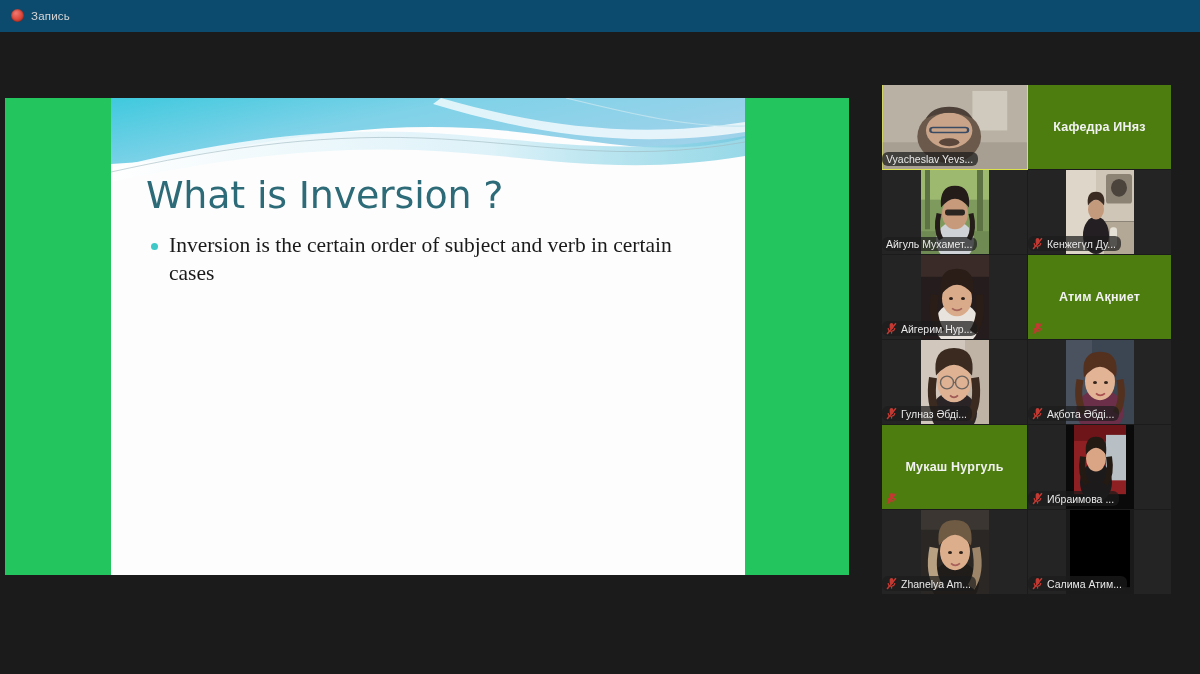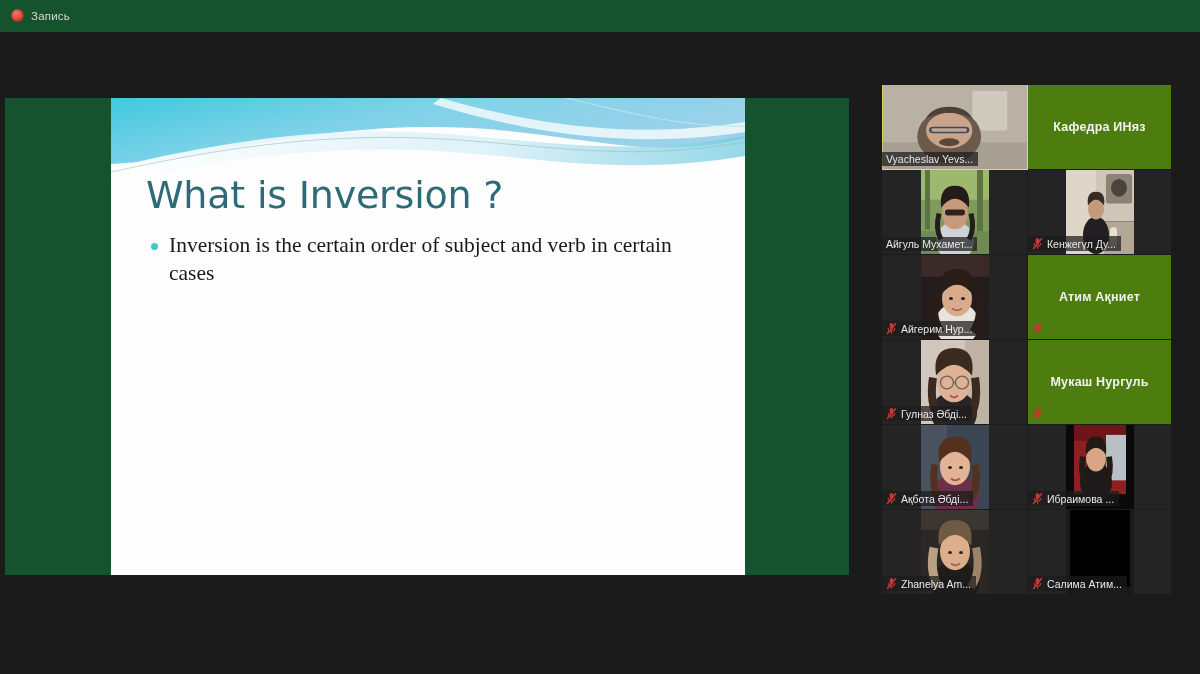--- a/index.html
+++ b/index.html
@@ -7,39 +7,39 @@
     width: 1200px; height: 674px;
     background: #1b1b1b;
     font-family: "Liberation Sans", sans-serif;
     overflow: hidden;
   }
   #app { position: relative; width: 1200px; height: 674px; background: #1b1b1b; }
 
   
   .topbar {
     position: absolute; left: 0; top: 0; width: 1200px; height: 32px;
-    background: #14532d;
+    background: #0c4a6e;
   }
   .rec-indicator {
     position: absolute; left: 11px; top: 9px;
     display: flex; align-items: center; gap: 7px;
   }
   .rec-dot {
     width: 13px; height: 13px; border-radius: 50%;
     background: radial-gradient(circle at 38% 32%, #f07a72 0%, #e04b3f 48%, #a82a20 100%);
     box-shadow: 0 0 2px rgba(0,0,0,.6) inset;
   }
   .rec-label {
     font-size: 11.5px; color: #d6d6d6; letter-spacing: .2px; white-space: nowrap;
   }
 
   
   .stage {
     position: absolute; left: 5px; top: 98px; width: 844px; height: 477px;
-    background: #14532d; overflow: hidden;
+    background: #22c55e; overflow: hidden;
   }
   .slide {
     position: absolute; left: 106px; top: 0px; width: 634px; height: 477px;
     background: #fdfdfd; overflow: hidden;
   }
   .slide-wave { position: absolute; left: 0; top: 0; width: 634px; height: 92px; }
   .slide-title {
     position: absolute; left: 35px; top: 78px;
     font-size: 38px; line-height: 1.05;
     color: #2d6b78;
@@ -87,21 +87,21 @@
     position: absolute; left: 50%; top: 0; transform: translateX(-50%);
     height: 100%; width: 68px;
   }
   .tile-video.full { width: 100%; transform: translateX(-50%); }
   .tile-name-row {
     position: absolute; left: 0; bottom: 3px;
     display: flex; align-items: center; gap: 4px;
     max-width: 100%;
     padding: 1px 5px 1px 4px;
     background: rgba(28,28,28,.72);
-    border-radius: 0;
+    border-radius: 6px;
   }
   .tile-name {
     font-size: 10.5px; color: #e9e9e9; white-space: nowrap;
     overflow: hidden; text-overflow: clip;
   }
   .mic-muted { flex: 0 0 auto; width: 11px; height: 13px; display: block; }
   .tile-center-name {
     position: absolute; left: 0; right: 0; top: 50%;
     transform: translateY(-50%);
     text-align: center;
@@ -270,31 +270,20 @@
         <div class="tile-name-row">
         <svg class="mic-muted" viewBox="0 0 12 14">
   <rect x="4" y="1" width="4" height="7" rx="2" fill="#c33a33"></rect>
   <path d="M2.4 6.4a3.6 3.6 0 0 0 7.2 0" fill="none" stroke="#c33a33" stroke-width="1.3"></path>
   <rect x="5.4" y="10" width="1.3" height="2.6" fill="#c33a33"></rect>
   <line x1="1.2" y1="13" x2="10.8" y2="1.2" stroke="#c33a33" stroke-width="1.6"></line>
 </svg>
         <span class="tile-name">Гулназ Әбді...</span>
       </div>
       </div>
-      <div class="tile dark">
-        <div class="tile-center-name">Мукаш Нургуль</div>
-        <span class="tile-mic-only">
-          <svg class="mic-muted" viewBox="0 0 12 14">
-  <rect x="4" y="1" width="4" height="7" rx="2" fill="#c33a33"></rect>
-  <path d="M2.4 6.4a3.6 3.6 0 0 0 7.2 0" fill="none" stroke="#c33a33" stroke-width="1.3"></path>
-  <rect x="5.4" y="10" width="1.3" height="2.6" fill="#c33a33"></rect>
-  <line x1="1.2" y1="13" x2="10.8" y2="1.2" stroke="#c33a33" stroke-width="1.6"></line>
-</svg>
-        </span>
-      </div>
       <div class="tile">
         <svg class="tile-video" viewBox="0 0 68 85" preserveAspectRatio="none">
       <rect width="68" height="85" fill="#3c4552"></rect>
       <rect x="0" y="0" width="26" height="85" fill="#4a5260"></rect>
       <ellipse cx="34" cy="72" rx="24" ry="22" fill="#6b2f49"></ellipse>
       <ellipse cx="34" cy="42" rx="15" ry="19" fill="#e2b495"></ellipse>
       <path d="M18 38 q16 -22 32 0 q4 -26 -16 -26 q-20 0 -16 26z" fill="#54301f"></path>
       <path d="M14 40 q-4 22 4 34" stroke="#54301f" stroke-width="7" fill="none"></path>
       <path d="M54 40 q4 22 -4 34" stroke="#54301f" stroke-width="7" fill="none"></path>
       <ellipse cx="29" cy="43" rx="2" ry="1.6" fill="#33241c"></ellipse>
@@ -304,20 +293,31 @@
         <div class="tile-name-row">
         <svg class="mic-muted" viewBox="0 0 12 14">
   <rect x="4" y="1" width="4" height="7" rx="2" fill="#c33a33"></rect>
   <path d="M2.4 6.4a3.6 3.6 0 0 0 7.2 0" fill="none" stroke="#c33a33" stroke-width="1.3"></path>
   <rect x="5.4" y="10" width="1.3" height="2.6" fill="#c33a33"></rect>
   <line x1="1.2" y1="13" x2="10.8" y2="1.2" stroke="#c33a33" stroke-width="1.6"></line>
 </svg>
         <span class="tile-name">Ақбота Әбді...</span>
       </div>
       </div>
+      <div class="tile dark">
+        <div class="tile-center-name">Мукаш Нургуль</div>
+        <span class="tile-mic-only">
+          <svg class="mic-muted" viewBox="0 0 12 14">
+  <rect x="4" y="1" width="4" height="7" rx="2" fill="#c33a33"></rect>
+  <path d="M2.4 6.4a3.6 3.6 0 0 0 7.2 0" fill="none" stroke="#c33a33" stroke-width="1.3"></path>
+  <rect x="5.4" y="10" width="1.3" height="2.6" fill="#c33a33"></rect>
+  <line x1="1.2" y1="13" x2="10.8" y2="1.2" stroke="#c33a33" stroke-width="1.6"></line>
+</svg>
+        </span>
+      </div>
       <div class="tile">
         <svg class="tile-video" viewBox="0 0 68 85" preserveAspectRatio="none">
       <rect width="68" height="85" fill="#0a0a0a"></rect>
       <rect x="8" y="0" width="52" height="70" fill="#8e1f22"></rect>
       <rect x="8" y="0" width="52" height="16" fill="#6d1518"></rect>
       <rect x="40" y="10" width="20" height="46" fill="#b8c0c6"></rect>
       <ellipse cx="30" cy="58" rx="16" ry="20" fill="#1d1a1c"></ellipse>
       <ellipse cx="30" cy="34" rx="10" ry="13" fill="#d9a585"></ellipse>
       <path d="M20 30 q10 -14 20 0 q2 -18 -10 -18 q-12 0 -10 18z" fill="#241a14"></path>
       <path d="M17 32 q-3 18 4 28" stroke="#241a14" stroke-width="6" fill="none"></path>

